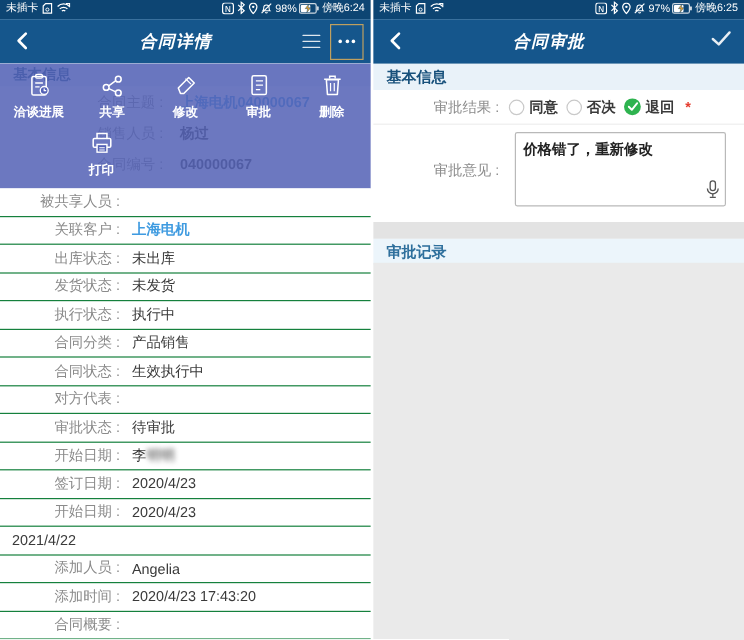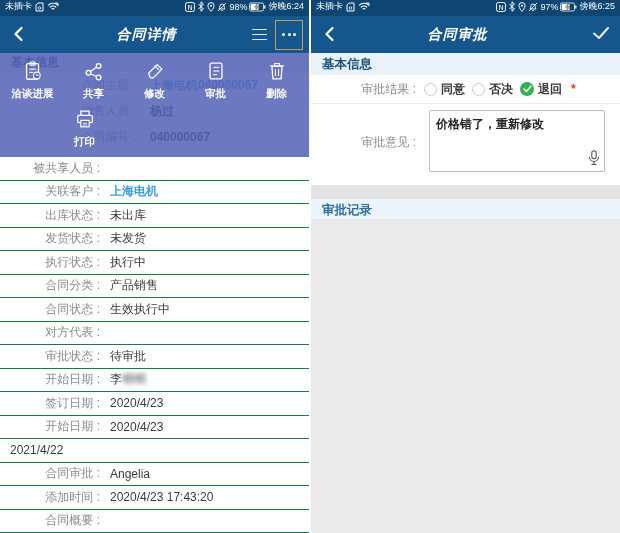--- a/index.html
+++ b/index.html
@@ -285,21 +285,21 @@
           <span class="fvalue">2020/4/23</span>
         </div>
         <div class="frow">
           <span class="flabel">开始日期 :</span>
           <span class="fvalue">2020/4/23</span>
         </div>
         <div class="frow">
           <span class="fvalue">2021/4/22</span>
         </div>
         <div class="frow">
-          <span class="flabel">合同审批 :</span>
+          <span class="flabel">添加人员 :</span>
           <span class="fvalue">Angelia</span>
         </div>
         <div class="frow">
           <span class="flabel">添加时间 :</span>
           <span class="fvalue">2020/4/23 17:43:20</span>
         </div>
         <div class="frow">
           <span class="flabel">合同概要 :</span>
           <span class="fvalue"></span>
         </div>

